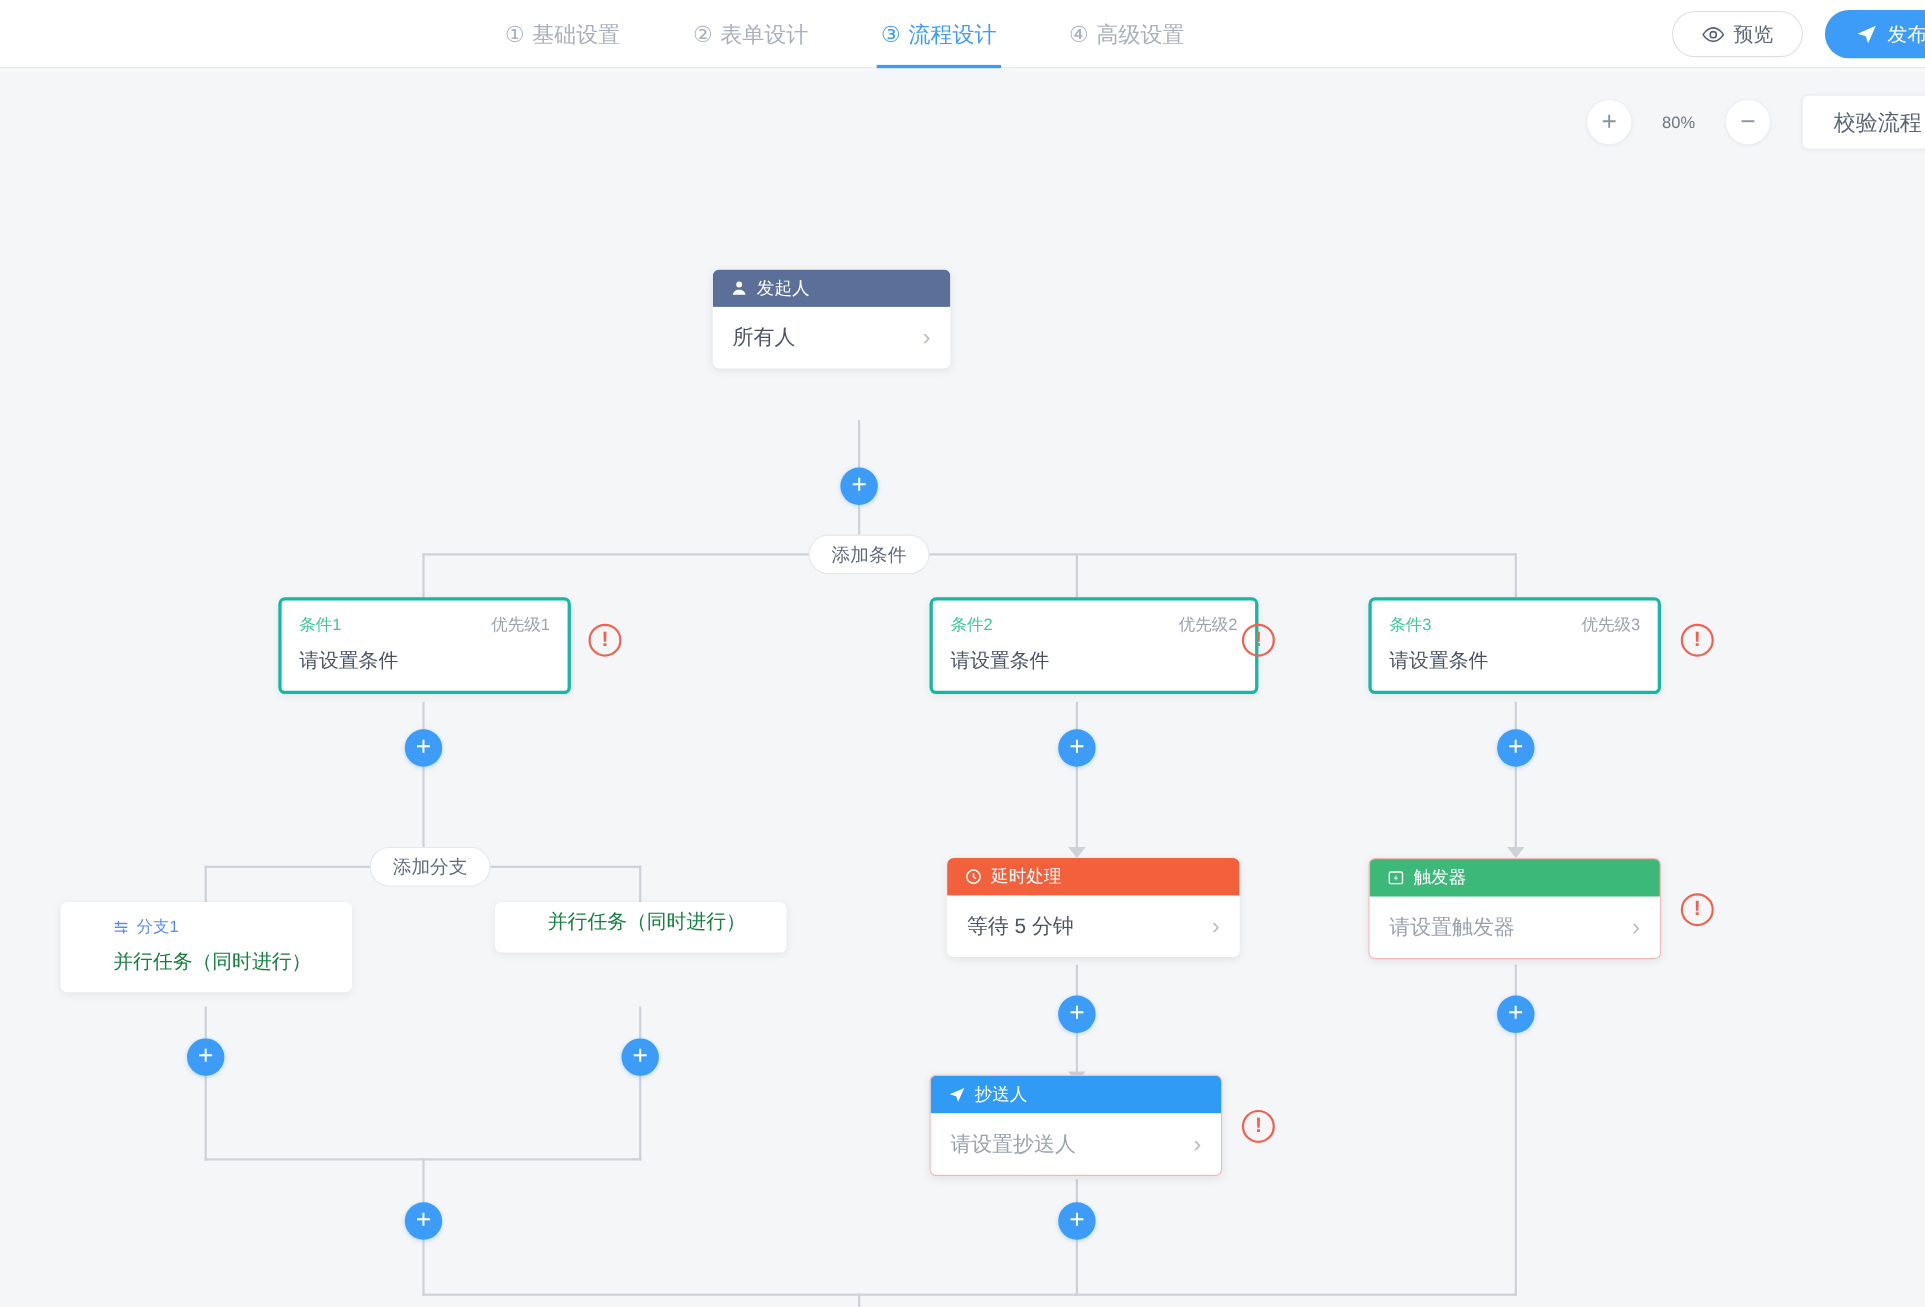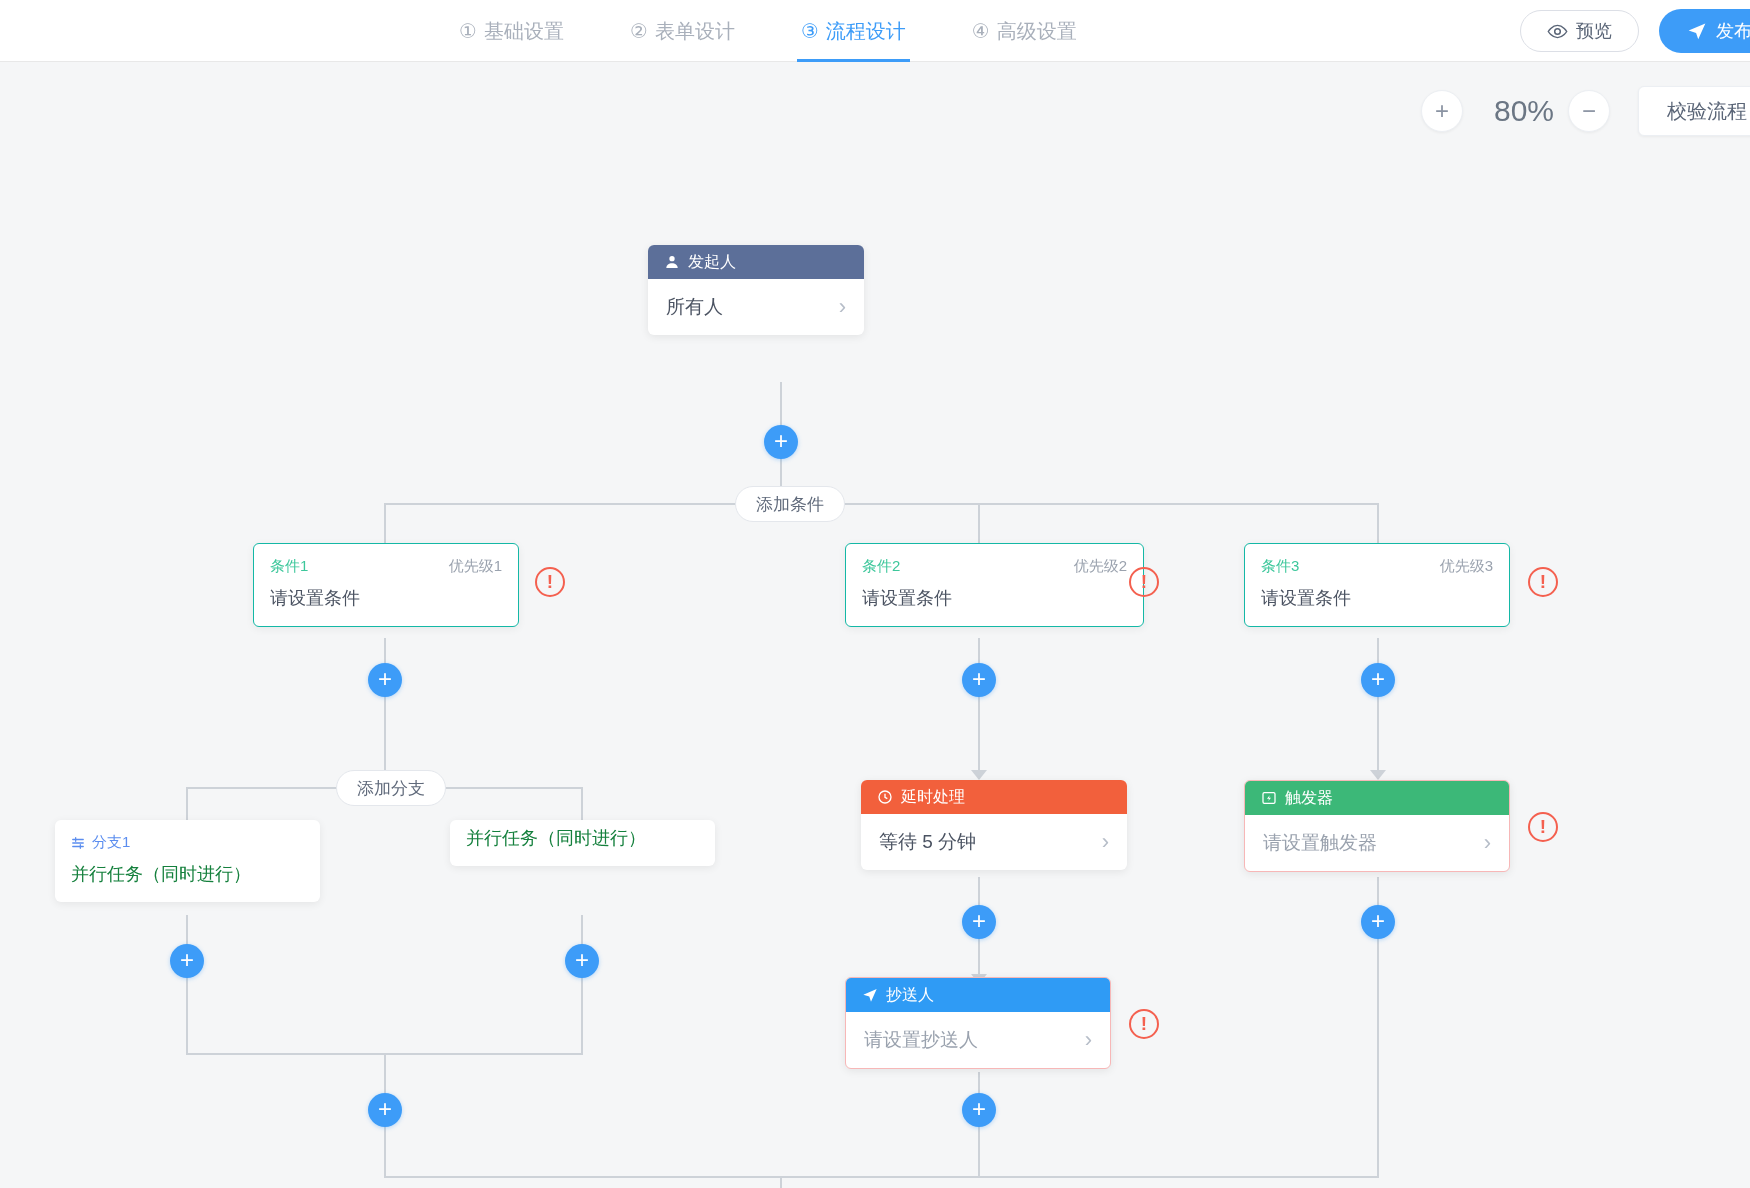--- a/index.html
+++ b/index.html
@@ -56,21 +56,21 @@
     position: absolute; top: 86px; right: -26px;
     display: flex; align-items: center; gap: 14px;
   }
   .zbtn {
     width: 42px; height: 42px; border-radius: 50%;
     background: #fff; border: 1px solid #eceff3;
     display: flex; align-items: center; justify-content: center;
     color: #8a93a2; font-size: 24px; cursor: pointer;
     box-shadow: 0 1px 3px rgba(0,0,0,.05);
   }
-  .zlevel { font-size: 30px; color: #6b7684; min-width: 56px; text-align: center; margin-left: 17px; }
+  .zlevel { font-size: 15px; color: #6b7684; min-width: 56px; text-align: center; }
   .btn-validate {
     height: 50px; padding: 0 28px; margin-left: 14px;
     background: #fff; border: 1px solid #eceff3; border-radius: 6px;
     display: flex; align-items: center;
     font-size: 20px; color: #5a6577; cursor: pointer; white-space: nowrap;
     box-shadow: 0 1px 3px rgba(0,0,0,.05);
   }
 
   
   .canvas { position: absolute; top: 62px; left: 0; width: 1750px; height: 1126px; }
@@ -124,35 +124,36 @@
   .hd-initiator { background: #5c6f99; }
   .hd-delay     { background: #f2603c; }
   .hd-trigger   { background: #3cb878; }
   .hd-cc        { background: #2f9bf5; }
 
   .card.err { border: 1px solid #f7b7b7; }
   .card.err .card-bd { border-top: none; }
 
   
   .cond-card {
-    width: 240px; background: #fff; border: 1px solid #14b8a6; border-radius: 6px;
+    width: 240px; background: #fff; border: 3px solid #14b8a6; border-radius: 6px;
     box-shadow: 0 2px 8px rgba(0,0,0,.06);
   }
   .cond-top {
     display: flex; justify-content: space-between; align-items: center;
     padding: 13px 16px 4px 16px; font-size: 15px;
   }
   .cond-name { color: #3dc79b; }
   .cond-prio { color: #9aa2ae; }
   .cond-body { padding: 6px 16px 16px 16px; font-size: 18px; color: #4b5362; }
 
   
   .branch-card {
     width: 238px; background: #fff; border-radius: 6px;
     box-shadow: 0 2px 8px rgba(0,0,0,.07);
+    padding-left: 32px;
   }
   .branch-top {
     display: flex; align-items: center; gap: 7px;
     padding: 13px 16px 4px 16px; font-size: 15px; color: #5b8def;
   }
   .branch-body { padding: 6px 16px 16px 16px; font-size: 18px; color: #15803d; }
 
   
   .errbadge {
     position: absolute; width: 30px; height: 30px; border-radius: 50%;

